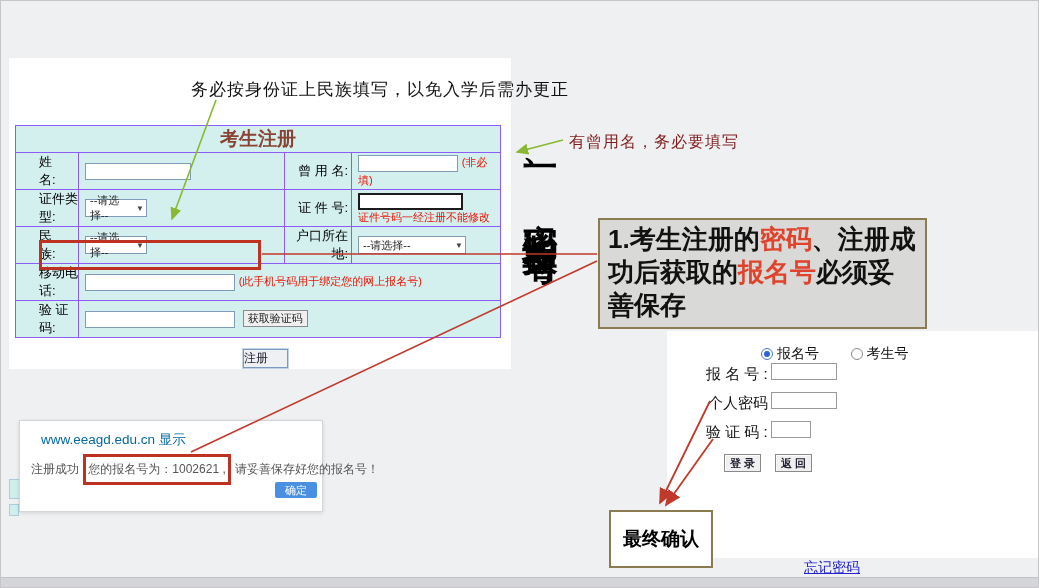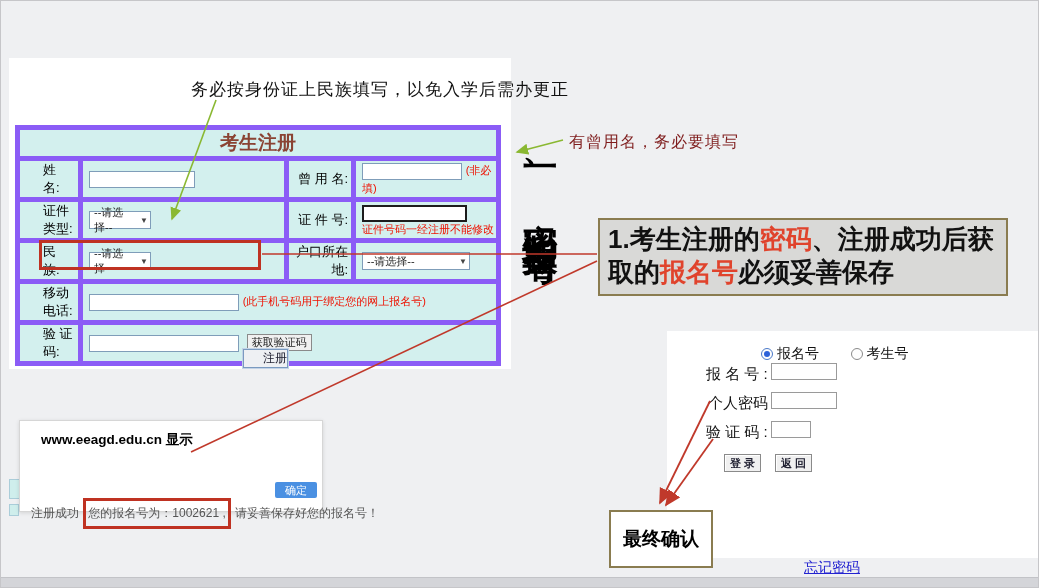--- a/index.html
+++ b/index.html
@@ -10,30 +10,30 @@
 
   
   .panel-a{left:8px;top:57px;width:502px;height:311px;background:#ffffff;}
   .bottom-band{left:0;top:576px;width:1039px;height:12px;background:#d4d5d9;border-top:1px solid #c2c3c7;}
 
   
   .note1{left:190px;top:77px;font-size:17px;color:#111;letter-spacing:1px;}
   .note2{left:568px;top:131px;font-size:16px;color:#7f1d1d;letter-spacing:1px;}
   .vtitle{left:515px;top:147px;width:48px;writing-mode:vertical-rl;text-orientation:upright;
           font-size:35px;font-weight:800;color:#000;letter-spacing:6px;line-height:48px;}
-  .hlbox{left:597px;top:217px;width:410px;background:#d9d9d7;border:2px solid #8a7c50;
+  .hlbox{left:597px;top:217px;width:329px;background:#d9d9d7;border:2px solid #8a7c50;
          padding:3px 8px 5px 8px;font-size:26px;line-height:33px;font-weight:bold;color:#111;}
   .hlbox .red{color:#e0432c;}
   .final-box{left:608px;top:509px;width:104px;height:58px;background:#ffffff;border:2px solid #8a7c50;
              font-size:19px;font-weight:bold;color:#000;text-align:center;line-height:54px;}
 
   
   table.reg{left:14px;top:124px;position:absolute;width:486px;border-collapse:collapse;
             background:#d3f0ee;table-layout:fixed;}
-  table.reg td{border:5px solid #8b5cf6;font-size:13px;color:#000;padding:0 0 0 6px;vertical-align:middle;overflow:hidden;}
+  table.reg td{border:1px solid #8b5cf6;font-size:13px;color:#000;padding:0 0 0 6px;vertical-align:middle;overflow:hidden;}
   table.reg td.hdr{height:25px;text-align:center;font-size:19px;font-weight:bold;color:#8a4333;padding:0;}
   table.reg td.lbl{padding-left:23px;}
   table.reg td.rlbl{text-align:right;padding-right:3px;padding-left:0;}
   .ti{border:1px solid #7f9db9;background:#fff;height:17px;font-size:12px;padding:0 2px;vertical-align:middle;}
   .w106{width:106px;} .w100{width:100px;} .w92{width:92px;} .w150{width:150px;} .w104{width:104px;}
   .idno{border:2px solid #1c1c1c;height:17px;width:105px;}
   .pw{background:#dce6f5;width:100px;letter-spacing:1px;font-weight:bold;}
   .hint{color:#ee1100;font-size:11px;}
   .hint-sm{color:#ee1100;font-size:10.5px;}
   .sel{display:inline-flex;align-items:center;justify-content:space-between;background:#fff;
@@ -41,30 +41,30 @@
   .sel .arr{font-size:8px;color:#444;margin-left:3px;}
   .sw62{width:62px;} .sw108{width:108px;}
   .radio{display:inline-block;width:12px;height:12px;border:1px solid #8a8a8a;border-radius:50%;
          background:#fdfdfd;vertical-align:-2px;position:relative;}
   .radio.on{border-color:#4a79c9;}
   .radio.on i{position:absolute;left:2px;top:2px;width:6px;height:6px;border-radius:50%;background:#2d62d9;display:block;}
   .btn-sm{display:inline-block;background:#f0f0f0;border:1px solid #8a8a8a;font-size:11px;color:#222;
           text-align:center;line-height:15px;height:17px;padding:0 4px;}
   .getcode{margin-left:4px;}
   .submit{left:242px;top:348px;width:45px;height:19px;background:#eef0f3;border:1px solid #7a9ac0;
-          box-shadow:0 0 0 1px #c3d3e6;font-size:12px;color:#223;text-align:right;line-height:17px;}
+          box-shadow:0 0 0 1px #c3d3e6;font-size:12px;color:#223;text-align:left;line-height:17px;}
 
   
   .pw-redbox{left:38px;top:239px;width:222px;height:30px;border:3px solid #bf3222;}
 
   
   .dialog{left:18px;top:419px;width:304px;height:92px;background:#fff;border:1px solid #d6d6d6;
           box-shadow:0 1px 4px rgba(0,0,0,.12);}
-  .dialog .t{position:absolute;left:21px;top:10px;font-size:13.5px;color:#000000;font-weight:bold;}
-  .dialog .b{position:absolute;left:11px;top:33px;font-size:12px;color:#555;white-space:nowrap;margin-top:44px;}
+  .dialog .t{position:absolute;left:21px;top:10px;font-size:13.5px;color:#0369a1;}
+  .dialog .b{position:absolute;left:11px;top:33px;font-size:12px;color:#555;white-space:nowrap;}
   .dialog .boxed{display:inline-block;border:3px solid #bf3222;padding:4px 2px;margin:0 1px;}
   .dialog .ok{position:absolute;left:255px;top:61px;width:42px;height:16px;background:#4a90e2;color:#fff;
               font-size:11px;text-align:center;line-height:16px;border-radius:2px;}
   .frag1{left:8px;top:478px;width:12px;height:20px;background:#cfeeec;border:1px solid #aacdd9;}
   .frag2{left:8px;top:503px;width:10px;height:12px;background:#cfeeec;border:1px solid #aacdd9;}
 
   
   .login{left:666px;top:330px;width:400px;height:227px;background:#fff;border-right:1px solid #d9d9dd;}
   .login .rrow{position:absolute;left:94px;top:14px;font-size:14px;color:#111;}
   .login .rrow .gap{display:inline-block;width:24px;}

